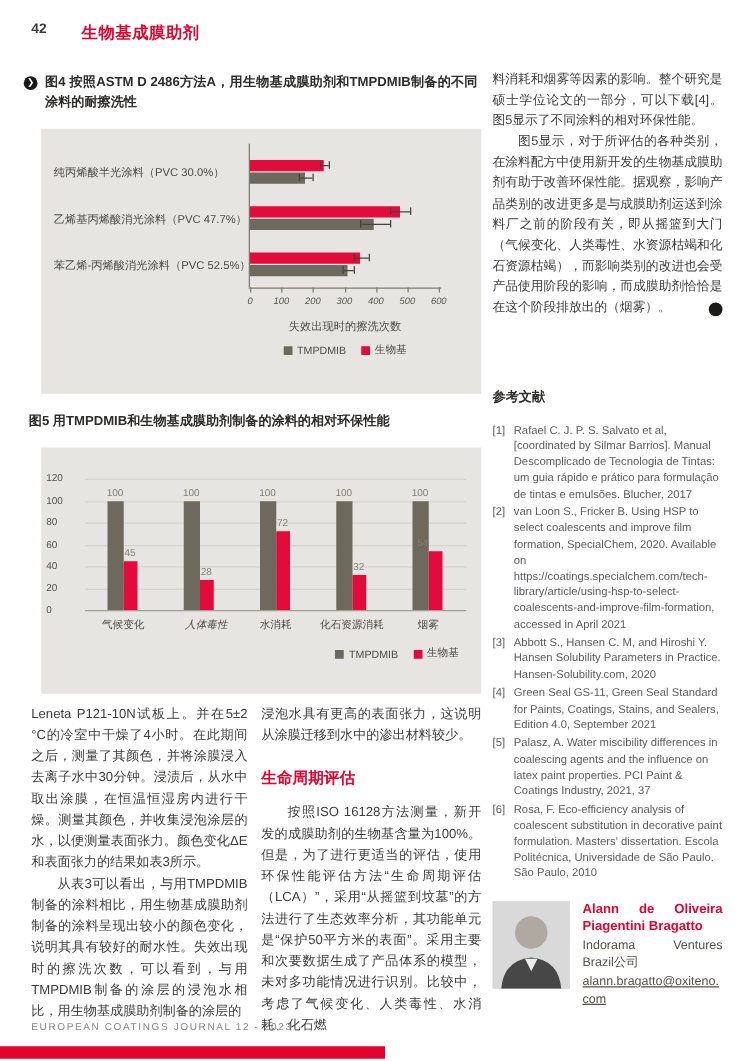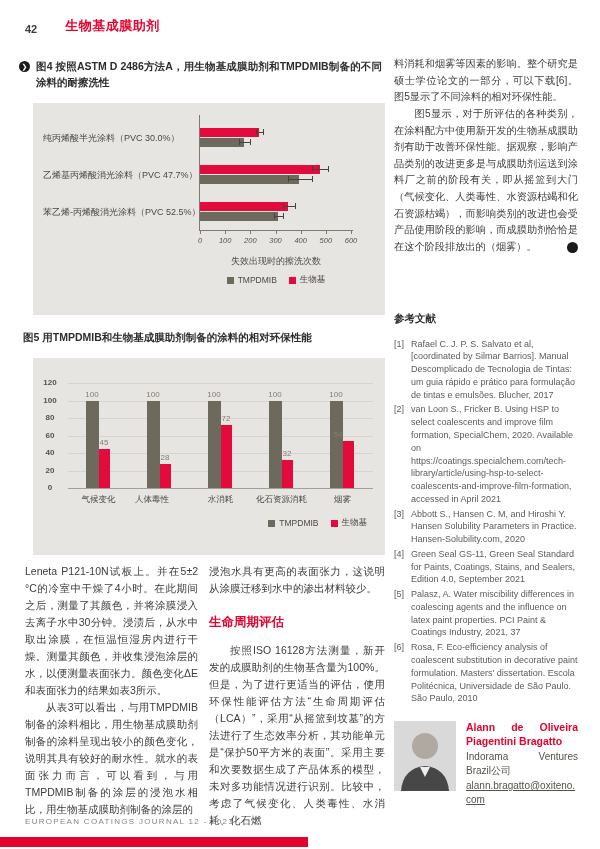--- a/index.html
+++ b/index.html
@@ -1,20 +1,20 @@
 <!DOCTYPE html>
 <html><head>
 <meta charset="utf-8">
 <style>
   html,body{margin:0;padding:0;background:#ffffff;}
   .page{position:relative;width:600px;height:849px;background:#fff;overflow:hidden;
         font-family:"Liberation Sans","DejaVu Sans",sans-serif;color:#3c3c3b;}
 
   
-  .pagehead{position:absolute;top:17px;left:25px;display:flex;gap:28px;align-items:flex-end;}
+  .pagehead{position:absolute;top:17px;left:25px;display:flex;gap:28px;align-items:flex-start;}
   .pagenum{font-size:11px;font-weight:bold;color:#3c3c3b;}
   .sectitle{font-size:13px;font-weight:bold;color:var(--accent,#e4032e);letter-spacing:.5px;}
 
   
   .figcap{position:absolute;font-size:10.5px;font-weight:bold;color:#2e2d2b;line-height:1.5;text-align:justify;}
   .figcap.f4{top:59px;left:36px;width:346px;}
   .figcap.f5{top:330px;left:23px;width:360px;}
   .cap-icon{position:absolute;top:61px;left:19px;width:11px;height:11px;border-radius:50%;
             background:#1a1a18;color:#fff;font-size:7px;line-height:11px;text-align:center;font-weight:bold;}
 
@@ -32,21 +32,21 @@
   .c1-tick{position:absolute;width:1px;height:4px;background:#7d7a6e;}
   .c1-ticklab{position:absolute;font-size:7.5px;font-style:italic;color:#55524a;text-align:center;width:24px;}
   .c1-xlabel{position:absolute;left:167px;width:152px;top:152px;text-align:center;font-size:9px;color:#4c4943;}
 
   .legend{position:absolute;display:flex;gap:12px;font-size:8.5px;color:#4c4943;align-items:center;}
   .legend .item{display:flex;align-items:center;}
   .legend .sw{width:7px;height:7px;display:inline-block;margin-right:4px;}
   .leg1{left:167px;width:152px;top:171px;justify-content:center;}
   .leg2{right:18px;top:159px;}
 
-  .c2-ylab{position:absolute;left:4px;width:26px;text-align:center;font-size:8px;color:#55524a;font-weight:bold;}
+  .c2-ylab{position:absolute;left:4px;width:26px;text-align:left;font-size:8px;color:#55524a;}
   .c2-grid{position:absolute;height:1px;}
   .c2-bar{position:absolute;}
   .c2-vlab{position:absolute;font-size:8px;color:#827e70;text-align:center;}
   .c2-cat{position:absolute;top:136px;font-size:8.5px;color:#4c4943;text-align:center;white-space:nowrap;}
 
   
   .col{position:absolute;font-size:10.5px;line-height:1.62;text-align:justify;color:#3c3c3b;}
   .col p{margin:0;}
   .col p.indent{text-indent:2em;}
   .col-left{left:25px;top:563px;width:173px;}
@@ -170,51 +170,51 @@
       <div class="c2-ylab" style="top: 20px;">120</div>
       <div class="c2-bar" style="left: 52.5px; top: 42.5px; width: 13px; height: 87.5px; background: rgb(109, 105, 92);"></div>
       <div class="c2-vlab" style="left: 46px; top: 31.5px; width: 26px;">100</div>
       <div class="c2-bar" style="left: 65.5px; top: 90.625px; width: 11px; height: 39.375px; background: rgb(227, 11, 60);"></div>
       <div class="c2-vlab" style="left: 58px; top: 79.625px; width: 26px;">45</div>
       <div class="c2-cat" style="left: 32.5px; width: 66px;">气候变化</div>
       <div class="c2-bar" style="left: 113.5px; top: 42.5px; width: 13px; height: 87.5px; background: rgb(109, 105, 92);"></div>
       <div class="c2-vlab" style="left: 107px; top: 31.5px; width: 26px;">100</div>
       <div class="c2-bar" style="left: 126.5px; top: 105.5px; width: 11px; height: 24.5px; background: rgb(227, 11, 60);"></div>
       <div class="c2-vlab" style="left: 119px; top: 94.5px; width: 26px;">28</div>
-      <div class="c2-cat" style="left: 86px; width: 66px;">人体毒性</div>
+      <div class="c2-cat" style="left: 99px; width: 66px; font-style: italic;">人体毒性</div>
       <div class="c2-bar" style="left: 174.5px; top: 42.5px; width: 13px; height: 87.5px; background: rgb(109, 105, 92);"></div>
       <div class="c2-vlab" style="left: 168px; top: 31.5px; width: 26px;">100</div>
       <div class="c2-bar" style="left: 187.5px; top: 67px; width: 11px; height: 63px; background: rgb(227, 11, 60);"></div>
       <div class="c2-vlab" style="left: 180px; top: 56px; width: 26px;">72</div>
       <div class="c2-cat" style="left: 154.5px; width: 66px;">水消耗</div>
       <div class="c2-bar" style="left: 235.5px; top: 42.5px; width: 13px; height: 87.5px; background: rgb(109, 105, 92);"></div>
       <div class="c2-vlab" style="left: 229px; top: 31.5px; width: 26px;">100</div>
       <div class="c2-bar" style="left: 248.5px; top: 102px; width: 11px; height: 28px; background: rgb(227, 11, 60);"></div>
       <div class="c2-vlab" style="left: 241px; top: 91px; width: 26px;">32</div>
       <div class="c2-cat" style="left: 215.5px; width: 66px;">化石资源消耗</div>
       <div class="c2-bar" style="left: 296.5px; top: 42.5px; width: 13px; height: 87.5px; background: rgb(109, 105, 92);"></div>
       <div class="c2-vlab" style="left: 290px; top: 31.5px; width: 26px;">100</div>
       <div class="c2-bar" style="left: 309.5px; top: 82.75px; width: 11px; height: 47.25px; background: rgb(227, 11, 60);"></div>
       <div class="c2-vlab" style="left: 292px; top: 71.75px; width: 26px;">54</div>
       <div class="c2-cat" style="left: 276.5px; width: 66px;">烟雾</div>
     </div>
 
   <div class="col col-left">
     <p>Leneta P121-10N试板上。并在5±2 °C的冷室中干燥了4小时。在此期间之后，测量了其颜色，并将涂膜浸入去离子水中30分钟。浸渍后，从水中取出涂膜，在恒温恒湿房内进行干燥。测量其颜色，并收集浸泡涂层的水，以便测量表面张力。颜色变化ΔE和表面张力的结果如表3所示。</p>
-    <p class="indent">从表3可以看出，与用TMPDMIB制备的涂料相比，用生物基成膜助剂制备的涂料呈现出较小的颜色变化，说明其具有较好的耐水性。就水的表面张力而言，可以看到，与用TMPDMIB制备的涂层的浸泡水相比，用生物基成膜助剂制备的涂层的</p>
+    <p class="indent">从表3可以看出，与用TMPDMIB制备的涂料相比，用生物基成膜助剂制备的涂料呈现出较小的颜色变化，说明其具有较好的耐水性。失效出现时的擦洗次数，可以看到，与用TMPDMIB制备的涂层的浸泡水相比，用生物基成膜助剂制备的涂层的</p>
   </div>
 
   <div class="col col-mid">
     <p>浸泡水具有更高的表面张力，这说明从涂膜迁移到水中的渗出材料较少。</p>
     <h2 class="subhead">生命周期评估</h2>
     <p class="indent">按照ISO 16128方法测量，新开发的成膜助剂的生物基含量为100%。但是，为了进行更适当的评估，使用环保性能评估方法“生命周期评估（LCA）”，采用“从摇篮到坟墓”的方法进行了生态效率分析，其功能单元是“保护50平方米的表面”。采用主要和次要数据生成了产品体系的模型，未对多功能情况进行识别。比较中，考虑了气候变化、人类毒性、水消耗、化石燃</p>
   </div>
 
   <div class="col col-right">
-    <p>料消耗和烟雾等因素的影响。整个研究是硕士学位论文的一部分，可以下载[6]。图5显示了不同涂料的相对环保性能。</p>
+    <p>料消耗和烟雾等因素的影响。整个研究是硕士学位论文的一部分，可以下载[4]。图5显示了不同涂料的相对环保性能。</p>
     <p class="indent"><span>图5显示，对于所评估的各种类别，在涂料配方中使用新开发的生物基成膜助剂有助于改善环保性能。据观察，影响产品类别的改进更多是与成膜助剂运送到涂料厂之前的阶段有关，即从摇篮到大门（气候变化、人类毒性、水资源枯竭和化石资源枯竭），而影响类别的改进也会受产品使用阶段的影响，而成膜助剂恰恰是在这个阶段排放出的（烟雾）。</span><span class="endmark">❮</span></p>
 
     <h3 class="refhead">参考文献</h3>
     <div class="refs">
       <div class="ref"><span class="ref-num">[1]</span><span>Rafael C. J. P. S. Salvato et al, [coordinated by Silmar Barrios]. Manual Descomplicado de Tecnologia de Tintas: um guia rápido e prático para formulação de tintas e emulsões. Blucher, 2017</span></div>
       <div class="ref"><span class="ref-num">[2]</span><span>van Loon S., Fricker B. Using HSP to select coalescents and improve film formation, SpecialChem, 2020. Available on https://coatings.specialchem.com/tech-library/article/using-hsp-to-select-coalescents-and-improve-film-formation, accessed in April 2021</span></div>
       <div class="ref"><span class="ref-num">[3]</span><span>Abbott S., Hansen C. M, and Hiroshi Y. Hansen Solubility Parameters in Practice. Hansen-Solubility.com, 2020</span></div>
       <div class="ref"><span class="ref-num">[4]</span><span>Green Seal GS-11, Green Seal Standard for Paints, Coatings, Stains, and Sealers, Edition 4.0, September 2021</span></div>
       <div class="ref"><span class="ref-num">[5]</span><span>Palasz, A. Water miscibility differences in coalescing agents and the influence on latex paint properties. PCI Paint &amp; Coatings Industry, 2021, 37</span></div>
       <div class="ref"><span class="ref-num">[6]</span><span>Rosa, F. Eco-efficiency analysis of coalescent substitution in decorative paint formulation. Masters' dissertation. Escola Politécnica, Universidade de São Paulo. São Paulo, 2010</span></div>

